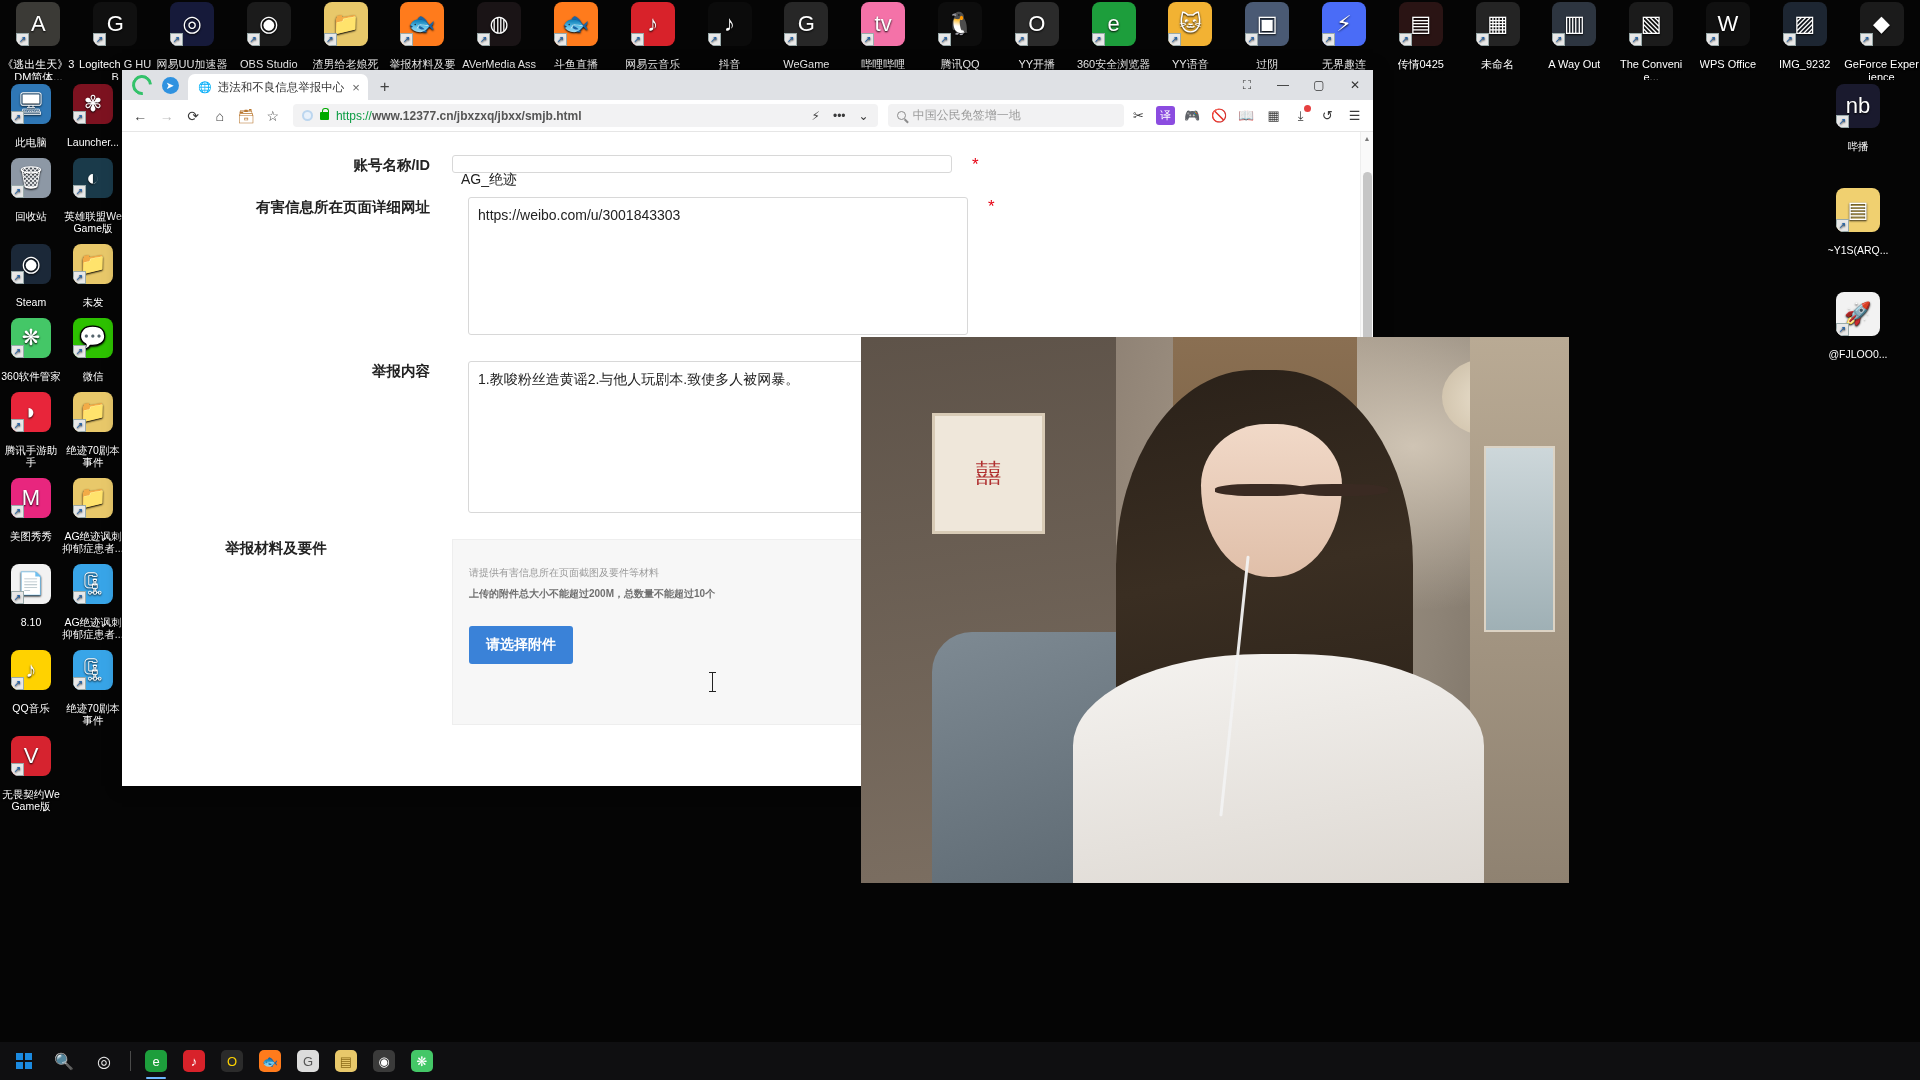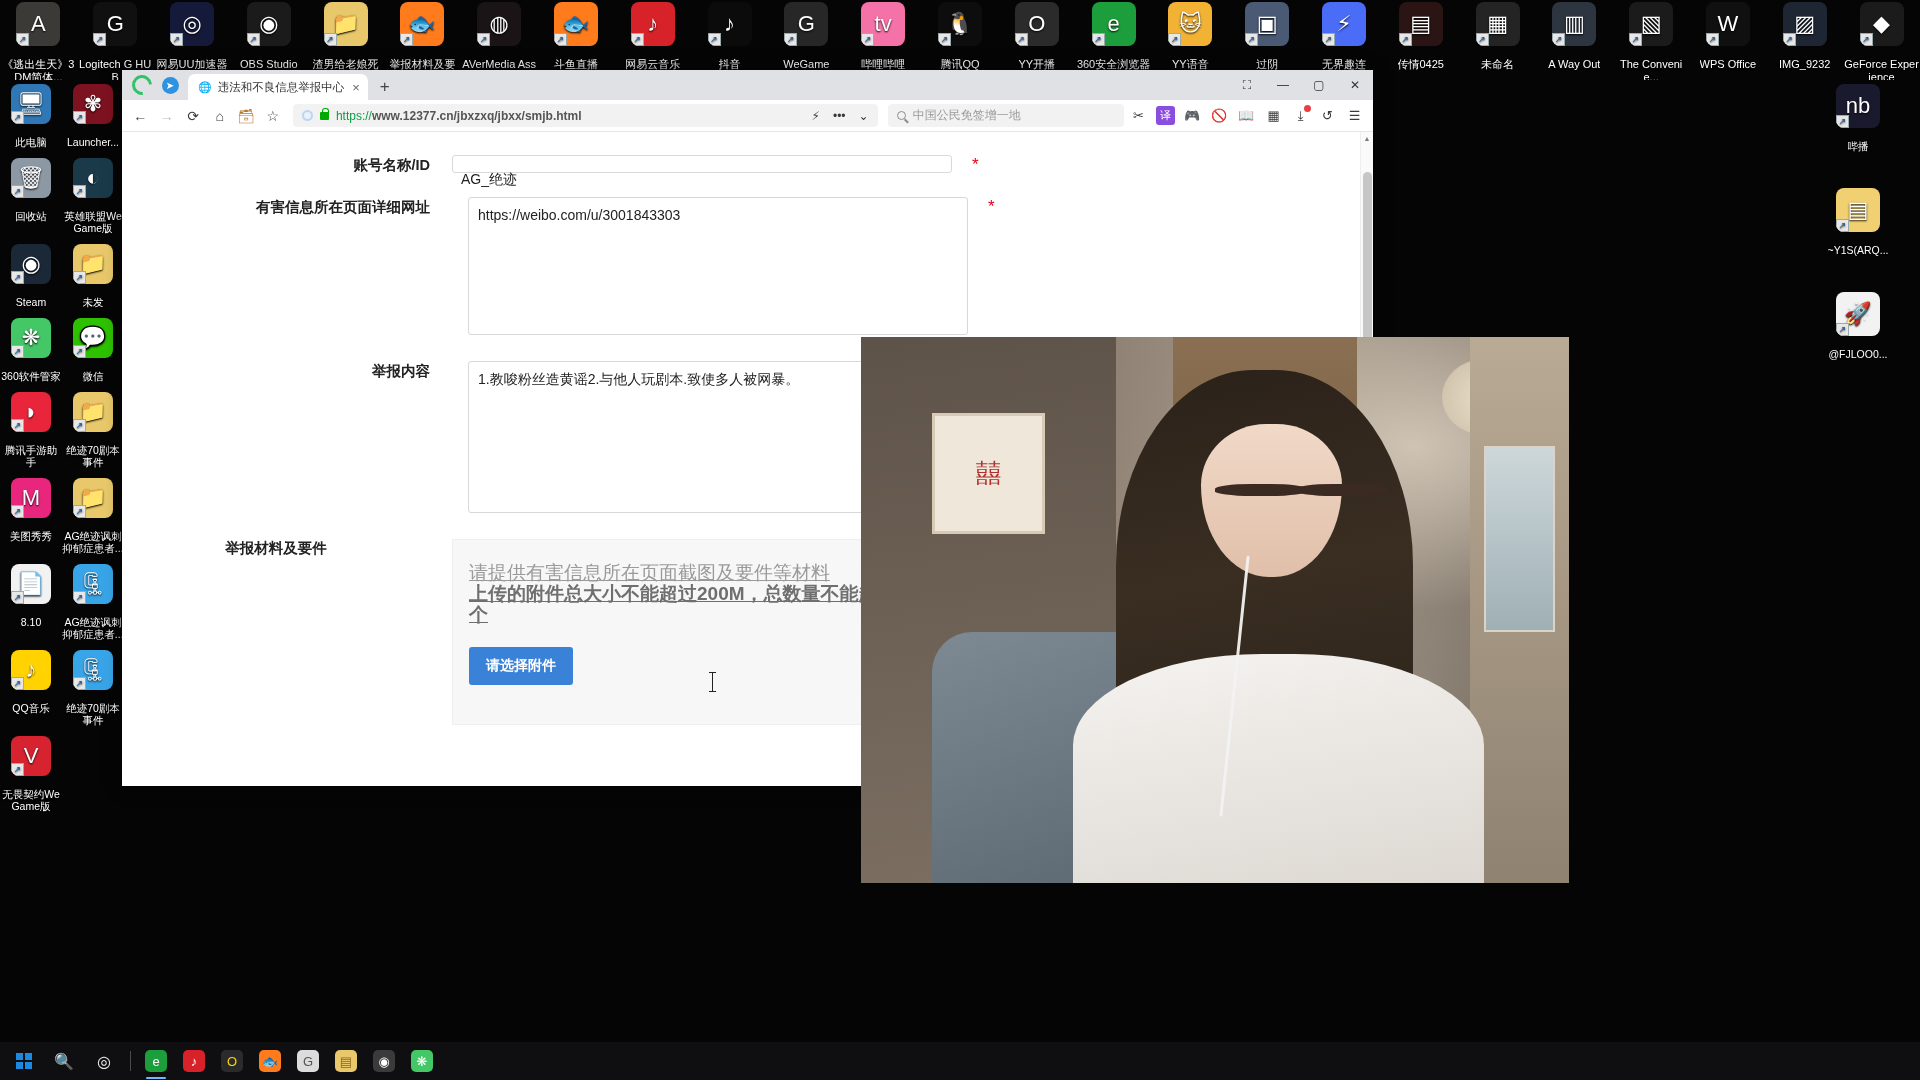--- a/index.html
+++ b/index.html
@@ -163,21 +163,21 @@
   .ta {
     width:500px; border:1px solid #d8d8d8; border-radius:3px; background:#fff;
     padding:7px 9px; font-size:14px; color:#222; line-height:20px;margin-left:16px;
   }
   .ta.url-ta { height:138px; }
   .ta.content-ta { height:152px; }
   .matbox {
     width:500px; height:186px; background:#f7f7f7; border:1px solid #eee;
     padding:22px 16px;
   }
-  .mathint { color:#9a9a9a; font-size:19px; line-height:21px;text-decoration:underline; }
+  .mathint { color:#9a9a9a; font-size:10px; line-height:21px; }
   .btn-attach {
     margin-top:22px; background:#3a82d8; color:#fff; border:none; border-radius:3px;
     padding:10px 17px; font-size:14px; font-weight:700; cursor:pointer;
   }
   .inp.captcha { width:366px; }
   .capt-icons { position:absolute; left:382px; top:4px; display:flex; gap:7px;
      font-size:16px; align-items:center; }
 
   .caret {
     position:absolute; left:590px; top:540px; width:1px; height:20px; background:#222;

